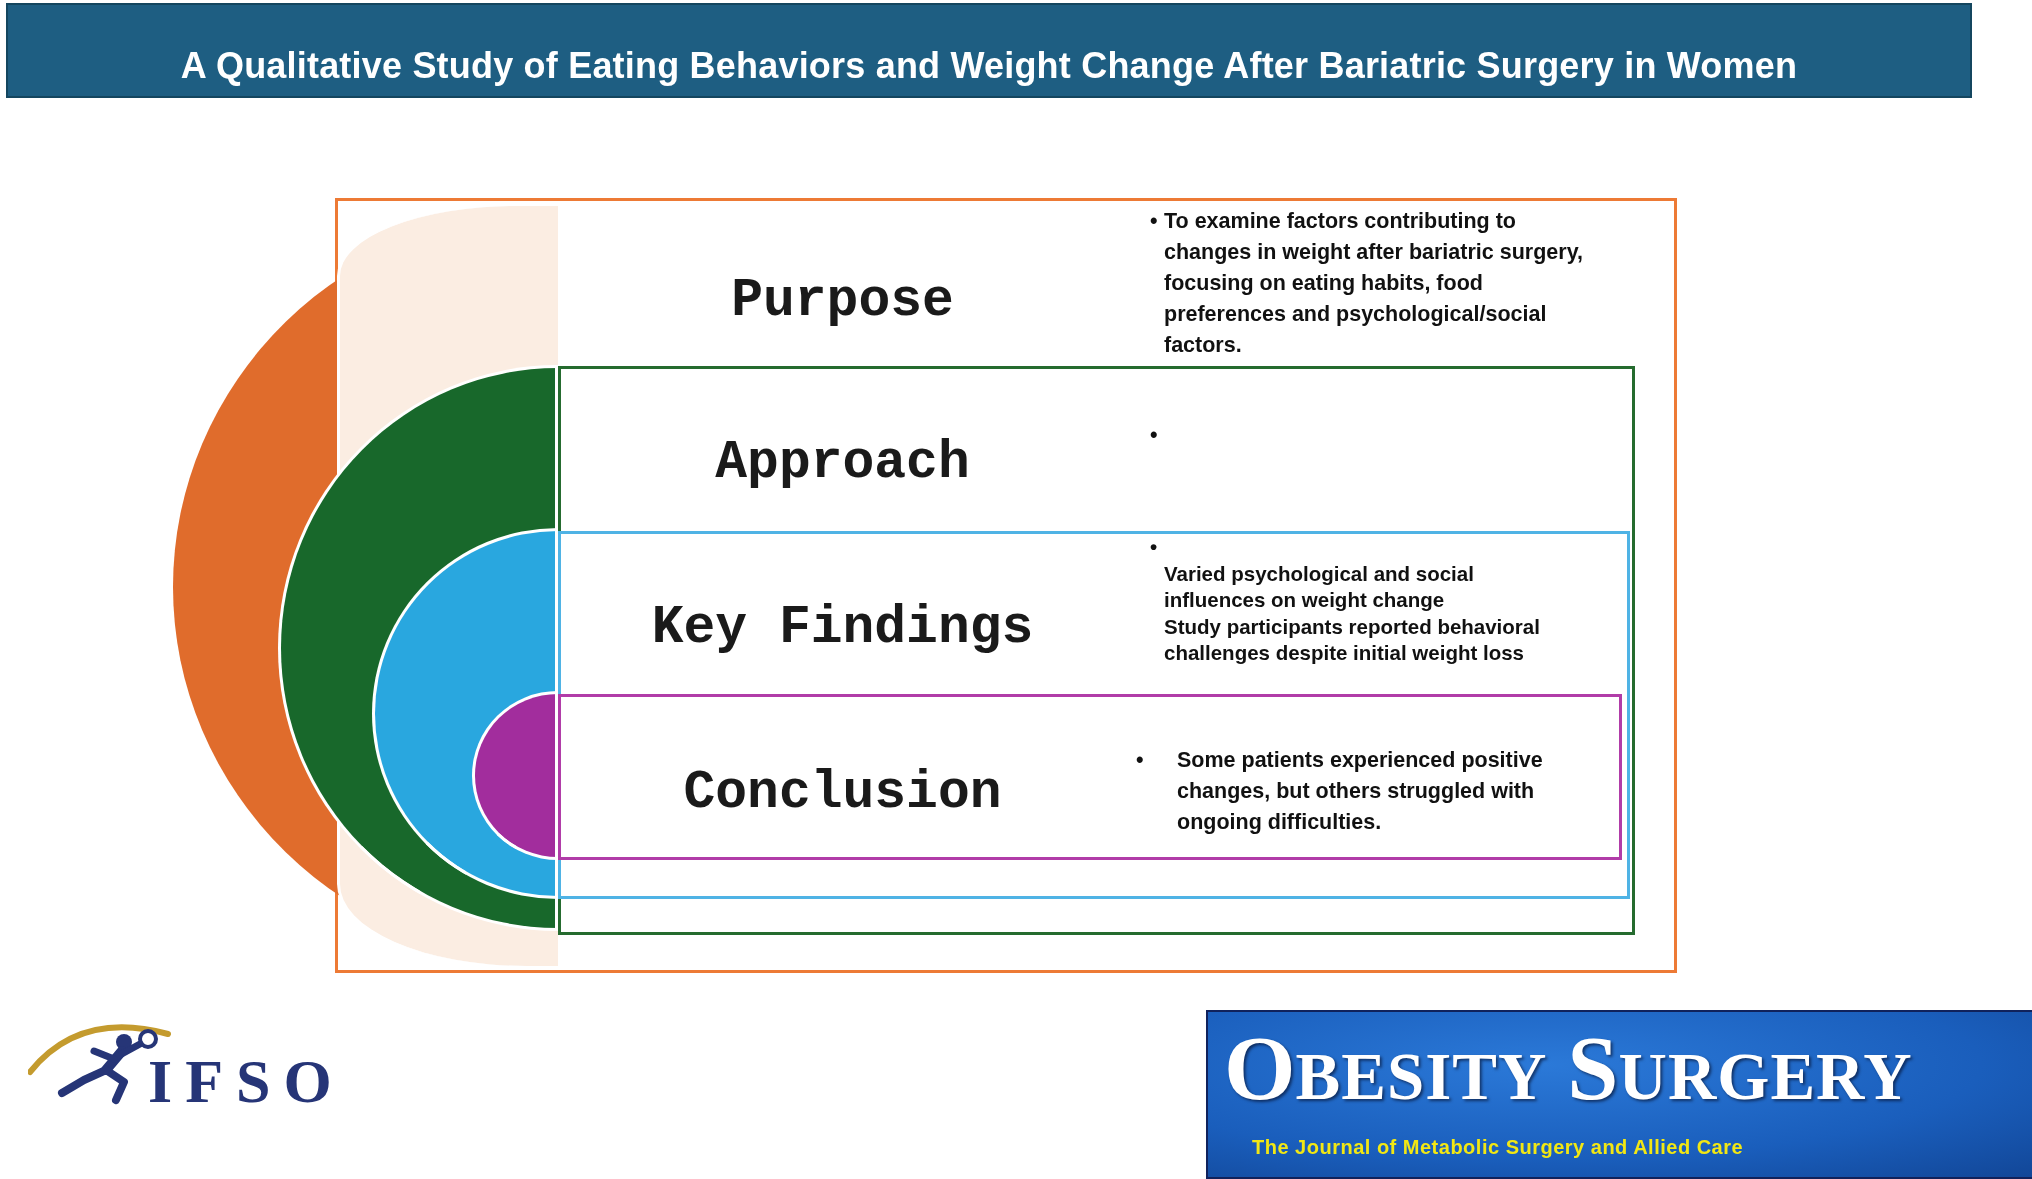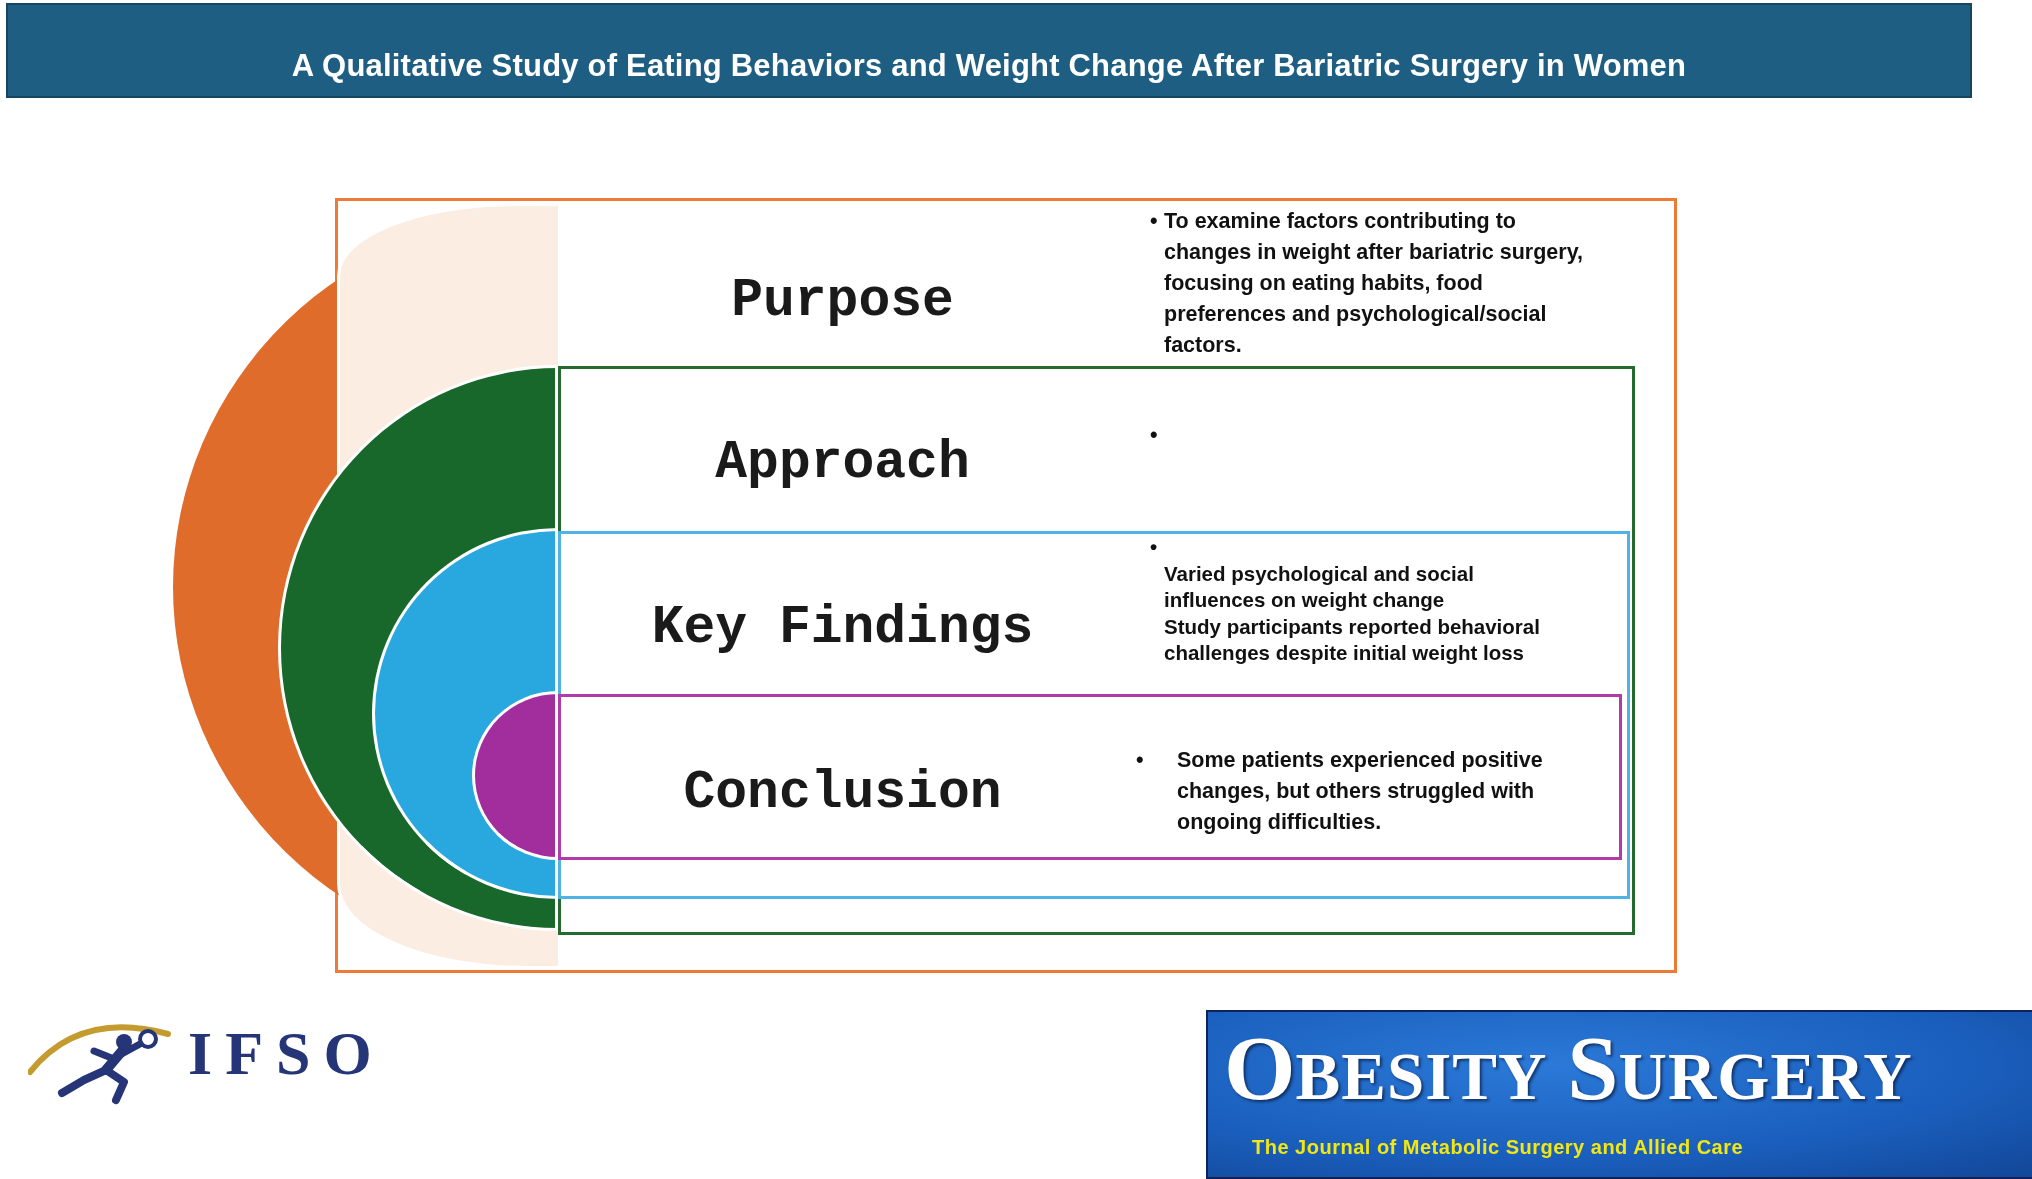--- a/index.html
+++ b/index.html
@@ -2,21 +2,21 @@
 <html><head>
 <meta charset="utf-8">
 <style>
   html,body{margin:0;padding:0;background:#ffffff;}
   .stage{position:relative;width:2032px;height:1179px;background:#ffffff;overflow:hidden;
          font-family:"Liberation Sans",sans-serif;}
 
   
   .titlebar{position:absolute;left:6px;top:3px;width:1966px;height:95px;background:#1E5E82;
             border:2px solid #14465F;box-sizing:border-box;display:flex;align-items:center;justify-content:center;}
-  .titlebar .title{padding-top:30px;color:#ffffff;font-size:31px;font-weight:700;letter-spacing:.2px;}
+  .titlebar .title{padding-top:30px;color:#ffffff;font-size:36px;font-weight:700;letter-spacing:.2px;}
 
   
   .frame{position:absolute;box-sizing:border-box;border-style:solid;border-width:3px;background:transparent;}
   .f-orange{left:335px;top:198px;width:1342px;height:775px;border-color:#ED7A35;z-index:1;}
   .f-green {left:558px;top:366px;width:1077px;height:569px;border-color:#256B2F;z-index:2;}
   .f-blue  {left:558px;top:531px;width:1072px;height:368px;border-color:#4FB3E5;z-index:3;}
   .f-purple{left:558px;top:694px;width:1064px;height:166px;border-color:#B13CA8;z-index:4;}
 
   
   .disc{position:absolute;box-sizing:border-box;border-radius:100% 0 0 100% / 50% 0 0 50%;}
@@ -40,22 +40,22 @@
   .btext{white-space:pre-line;}
   .b-purpose{top:206px}
   .b-approach{top:420px}
   .b-key{top:534px;font-size:20.5px;line-height:26.5px;}
   .b-conclusion{top:745px;left:1136px;}
   .b-conclusion .marker{flex:0 0 41px;width:41px;}
 
   
   .ifso{position:absolute;left:28px;top:1006px;width:430px;height:100px;z-index:11;}
   .ifso-art{position:absolute;left:0;top:0;}
-  .ifso-text{position:absolute;left:120px;top:16px;color:#263577;letter-spacing:13px;
-             font-family:"Liberation Serif",serif;font-weight:700;font-size:62px;line-height:1;margin-left:40px;}
+  .ifso-text{position:absolute;left:120px;top:44px;color:#263577;letter-spacing:13px;
+             font-family:"Liberation Serif",serif;font-weight:700;font-size:62px;line-height:1;}
 
   
   .journal{position:absolute;left:1206px;top:1010px;width:889px;height:169px;box-sizing:border-box;z-index:11;
            background:radial-gradient(ellipse 130% 150% at 38% 32%, #2B79D8 0%, #1A5EBC 38%, #10418F 68%, #0A2767 100%);
            border:2px solid #10225C;overflow:hidden;}
   .j-name{position:absolute;left:16px;top:0px;color:#fff;white-space:nowrap;
           font-family:"Liberation Serif",serif;font-weight:700;text-shadow:2px 2px 3px rgba(0,0,20,.55);}
   .j-initial{font-size:92px;line-height:112px;}
   .j-rest{font-size:67px;line-height:112px;letter-spacing:1px;}
   .j-sp{display:inline-block;width:20px;}

